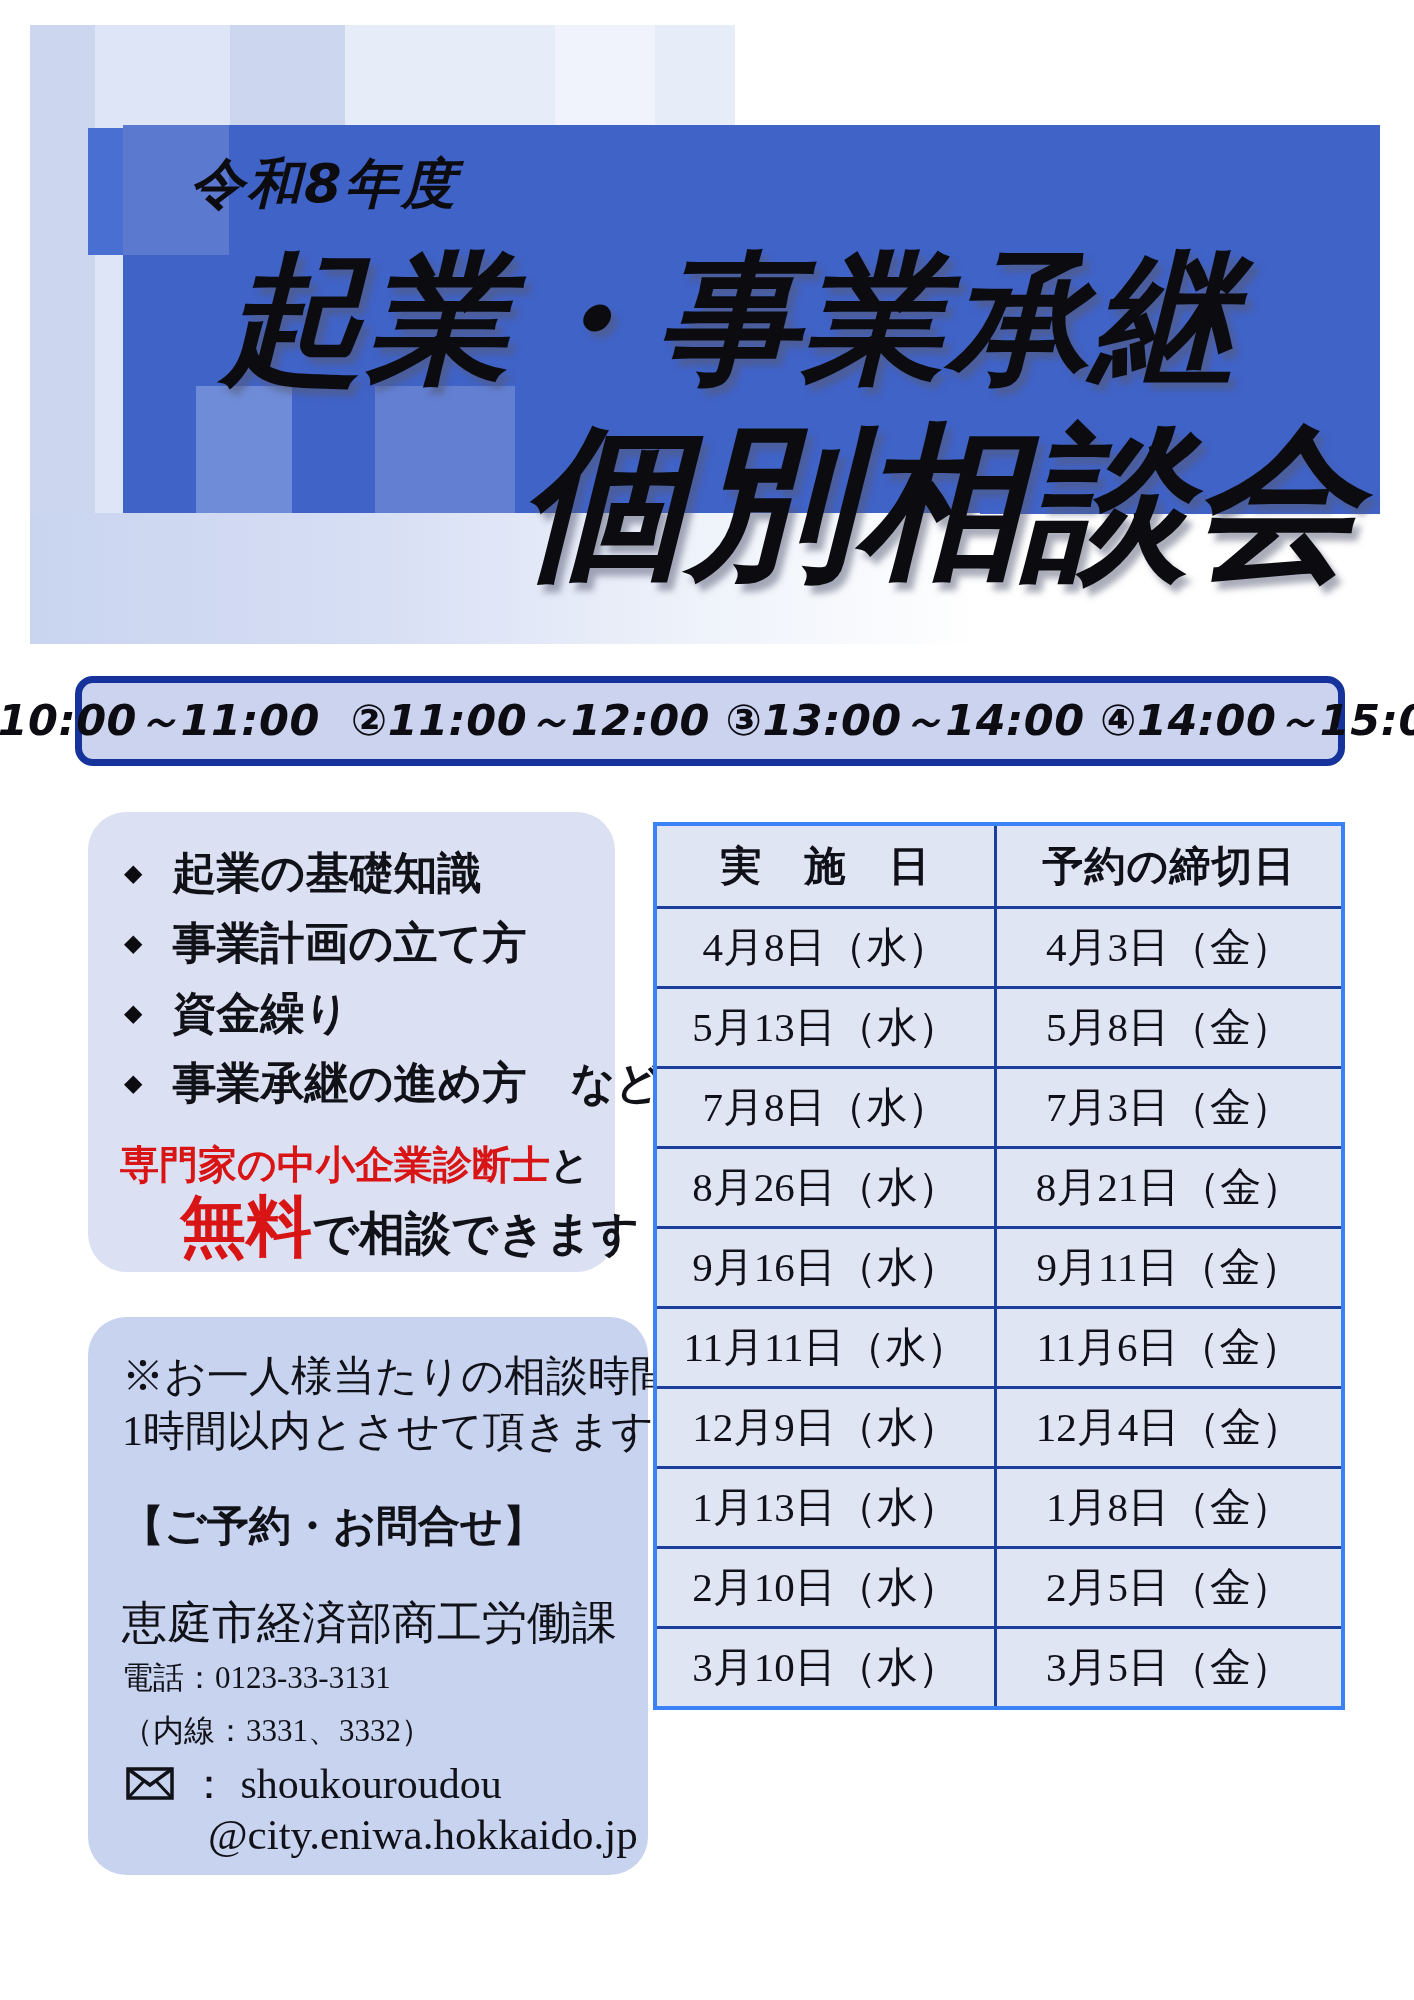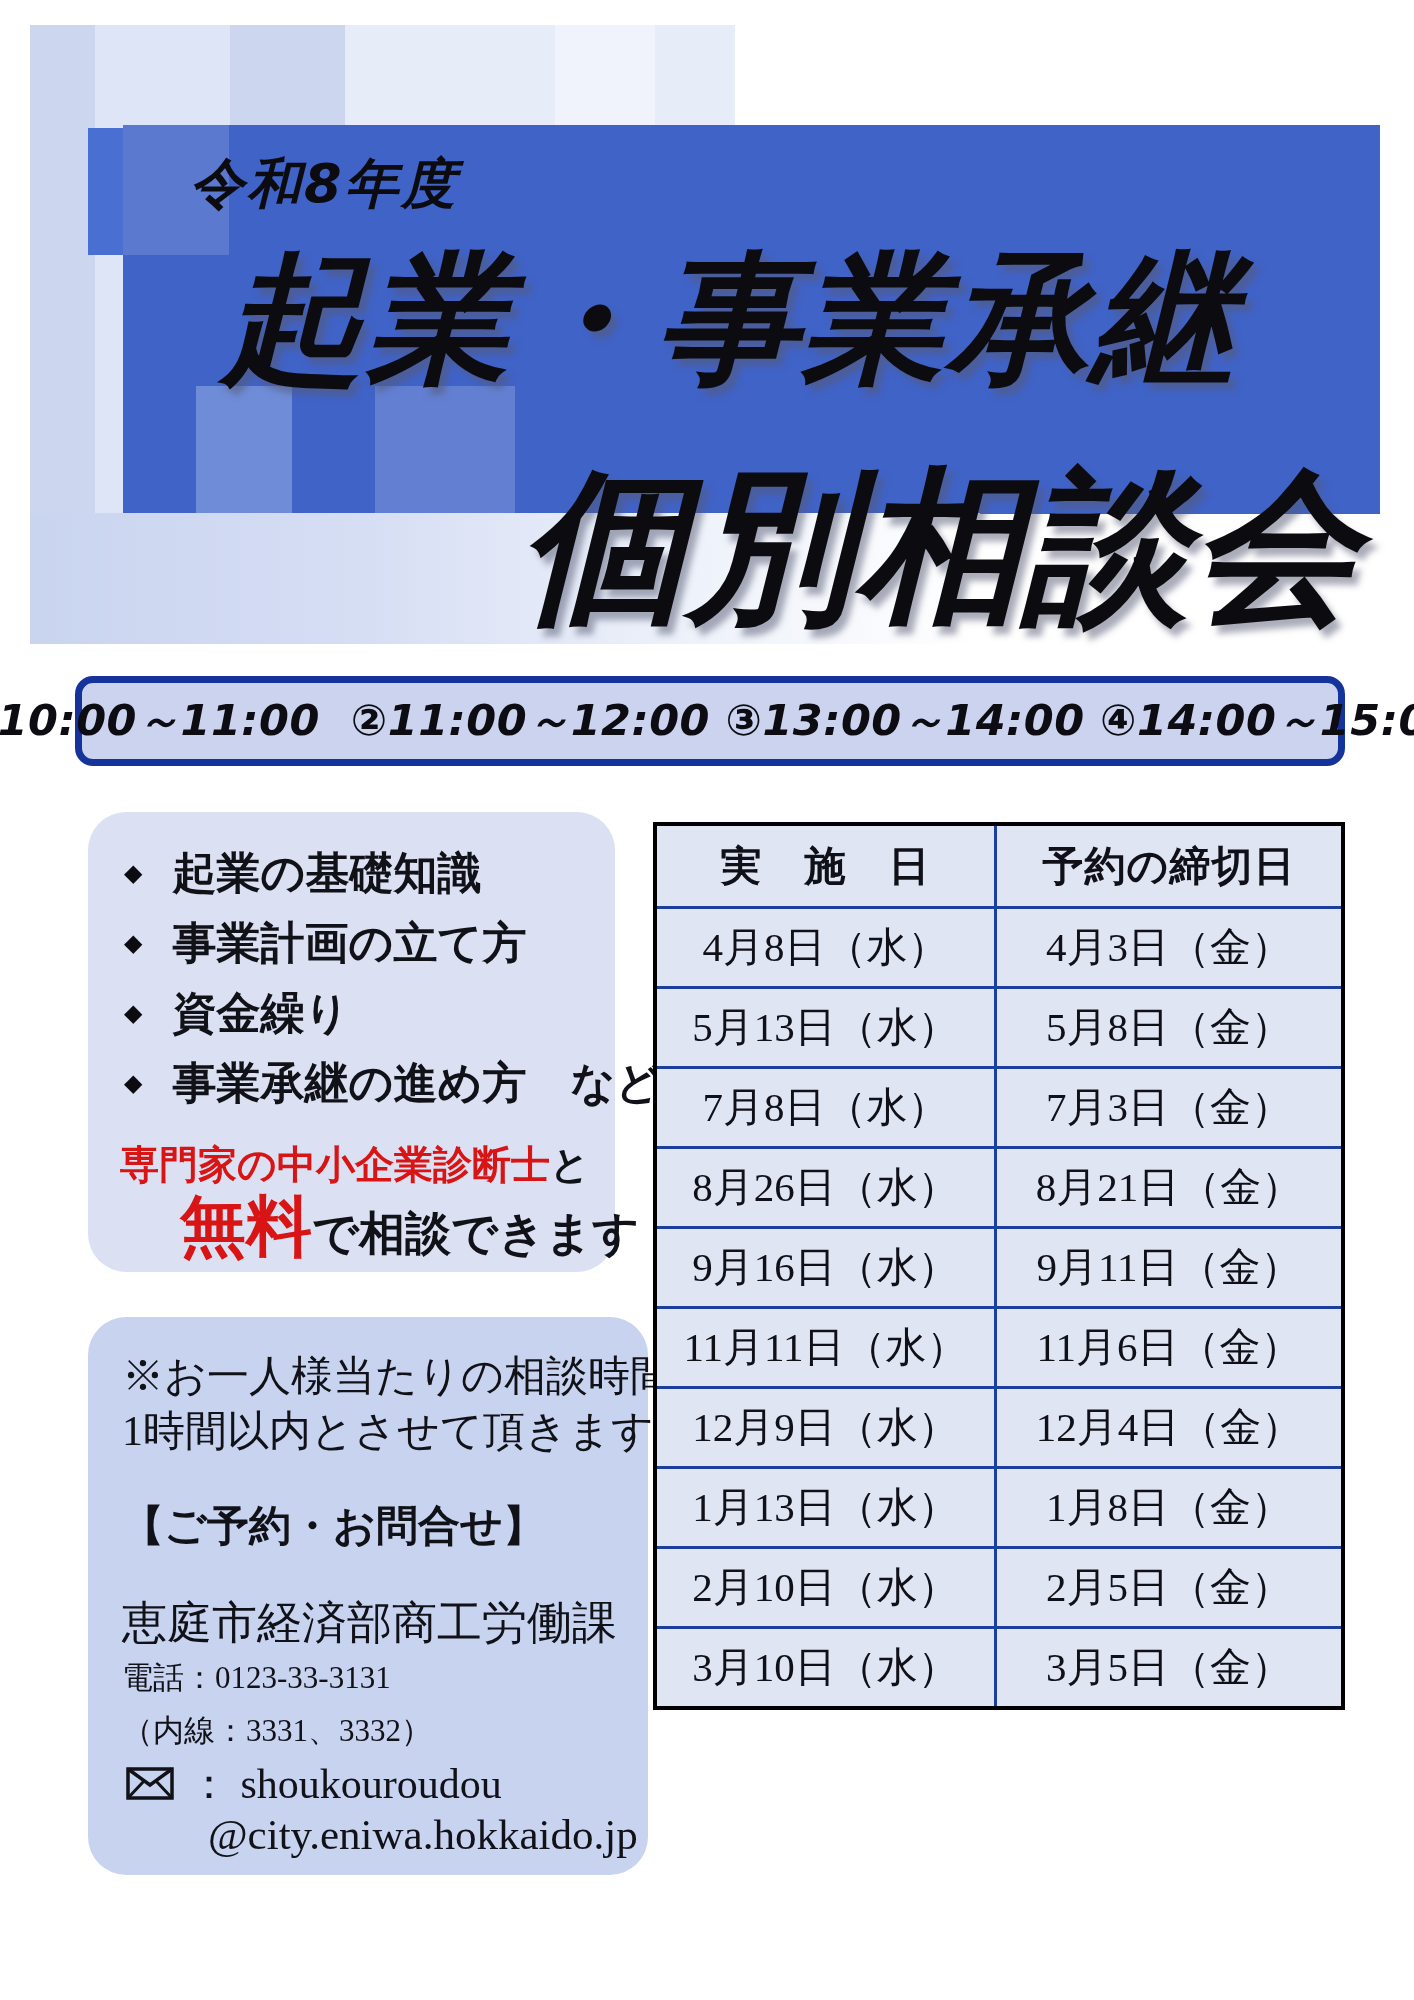--- a/index.html
+++ b/index.html
@@ -41,21 +41,21 @@
     position:absolute; left:190px; top:148px;
     font-size:54px; font-weight:900; letter-spacing:3px; color:#0b0b10;
   }
   .title1{
     position:absolute; left:222px; top:248px;
     font-size:142px; font-weight:900; letter-spacing:3px; color:#0b0b10;
     text-shadow:6px 7px 6px rgba(85,90,115,0.55);
     white-space:nowrap; line-height:1;
   }
   .title2{
-    position:absolute; left:520px; top:464px;
+    position:absolute; left:520px; top:420px;
     font-size:166px; font-weight:900; letter-spacing:2px; color:#0b0b10;
     text-shadow:6px 8px 6px rgba(85,90,115,0.5);
     white-space:nowrap; line-height:1;
   }
 
   
   .timebar{
     position:absolute;
     left:75px; top:676px; width:1270px; height:90px;
     box-sizing:border-box;
@@ -121,21 +121,21 @@
     border:3px solid #1c3f9e;
     text-align:center; vertical-align:middle;
     color:#101018;
     padding:0;
   }
   .schedule th{
     width:337px; height:80px; font-size:41px; font-weight:700; letter-spacing:1px;
   }
   .schedule th:last-child{width:344px;}
   .schedule td{height:77px; font-size:41px; font-weight:500;}
-  .schedule{border:4px solid #000000;}
+  .schedule{border:4px solid #3b82f6;}
 </style>
 </head>
 <body>
 
 <div id="canvas">
 
   <div class="tile t-base"></div>
   <div class="tile t-stripe"></div>
   <div class="tile t-band"></div>
   <div class="tile t-band2"></div>

